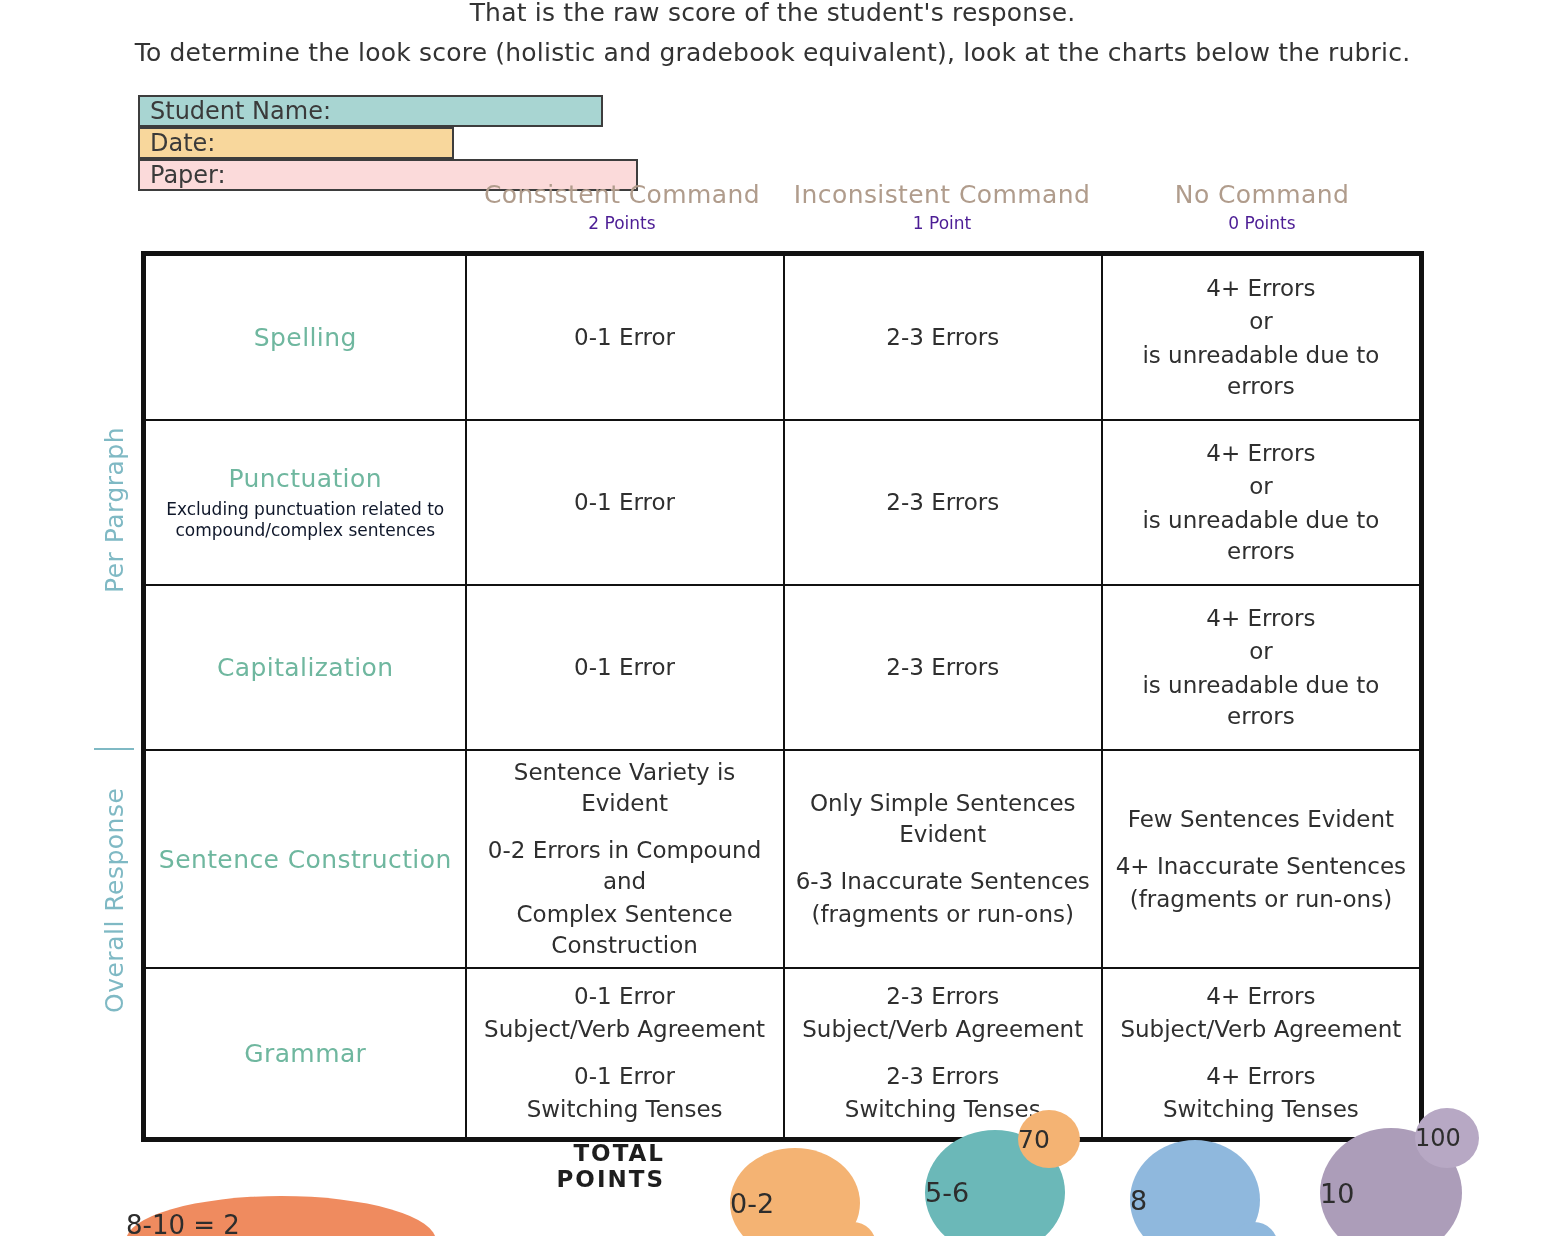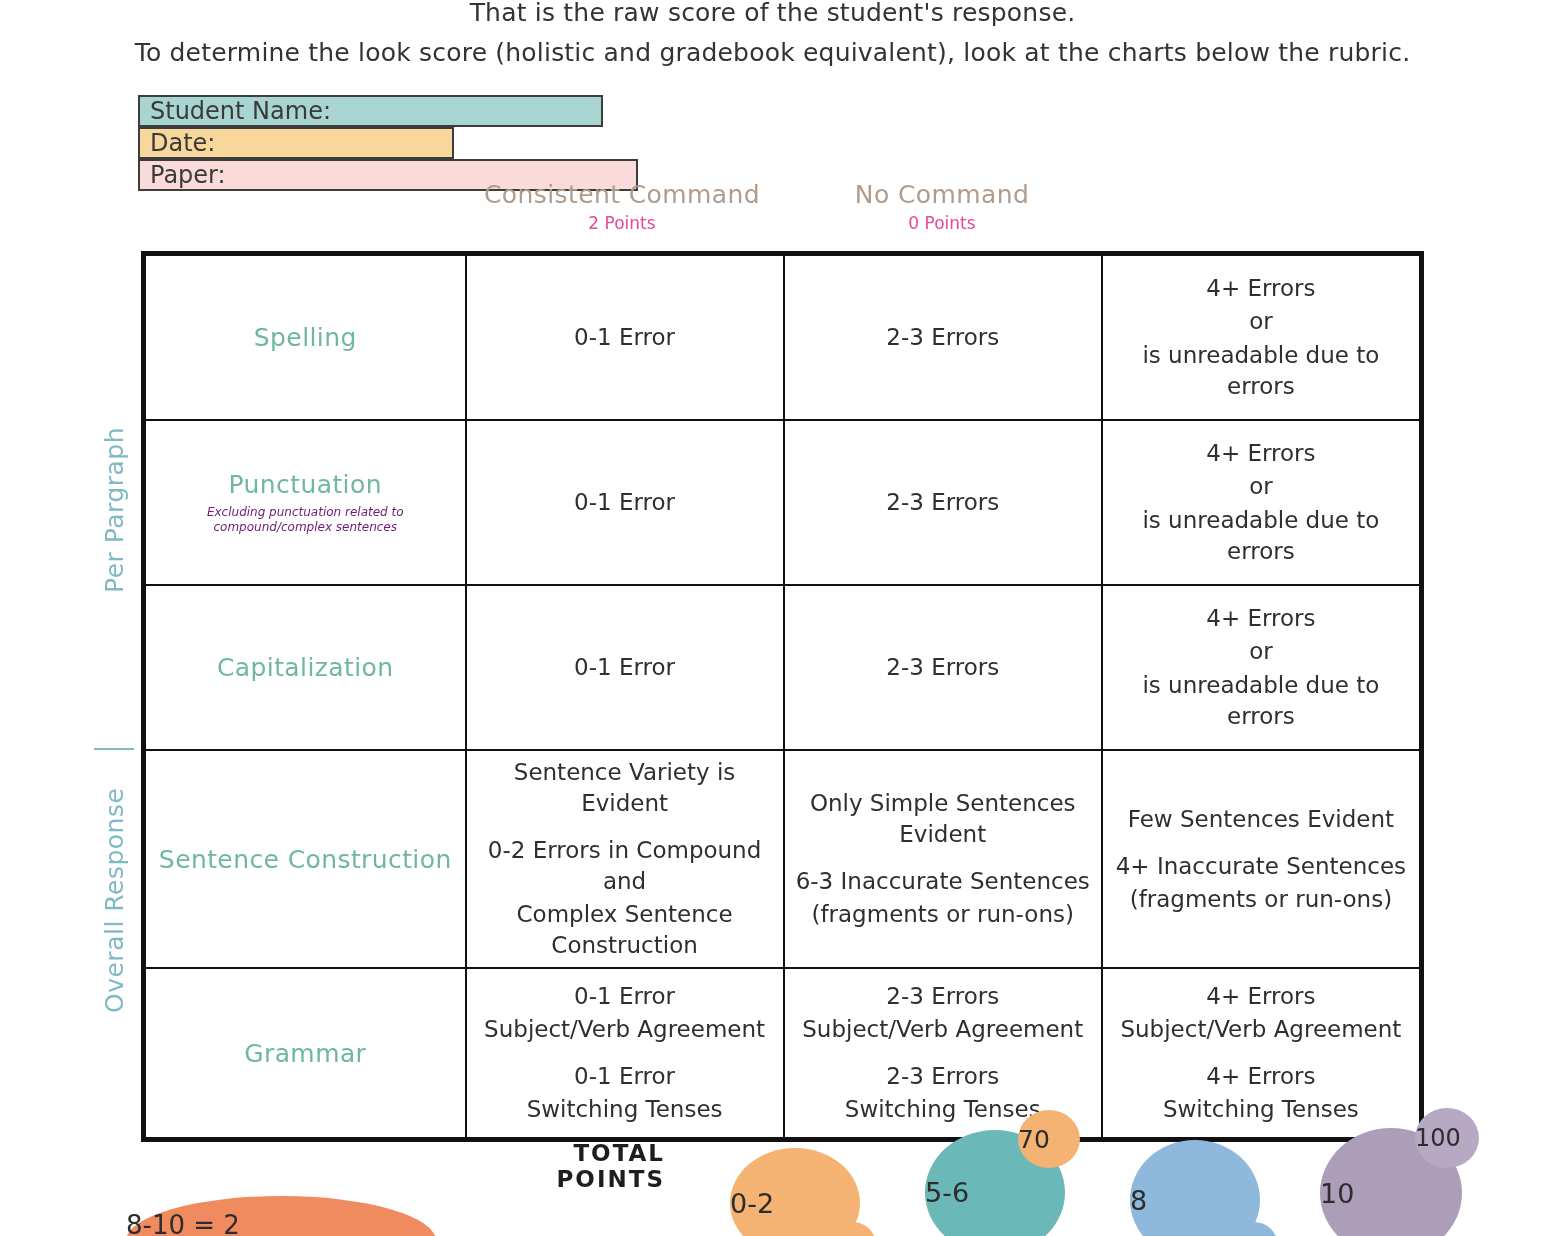--- a/index.html
+++ b/index.html
@@ -66,21 +66,21 @@
     width: 320px;
     text-align: center;
   }
   .col-head .title {
     font-size: 25px;
     color: #b09c8c;
     letter-spacing: 0.4px;
   }
   .col-head .points {
     font-size: 17px;
-    color: #ec4899;
+    color: #4c1d95;
     margin-top: 4px;
   }
 
   
   .rubric {
     position: absolute;
     top: 251px;
     left: 141px;
     width: 1283px;
     border: 3px solid #111;
@@ -100,25 +100,24 @@
   }
   .c-crit { width: 322px; }
   .c-cell { width: 320px; }
 
   .crit-name {
     font-size: 25px;
     color: #6fb79f;
     letter-spacing: 0.4px;
   }
   .crit-sub {
-    font-size: 12px;
-    color: #701a75;
+    font-size: 17px;
+    color: #0f172a;
     margin-top: 6px;
     line-height: 1.25;
-    font-style: italic;
   }
   .cell-text {
     font-size: 23px;
     color: #2f2f2f;
     line-height: 1.35;
   }
   .cell-text .sub {
     display: block;
     margin-top: 2px;
   }
@@ -264,20 +263,24 @@
     <span>Paper:</span>
   </div>
 </div>
 
 <div class="col-heads">
   <div class="col-head">
     <div class="title">Consistent Command</div>
     <div class="points">2 Points</div>
   </div>
   <div class="col-head">
+    <div class="title">Inconsistent Command</div>
+    <div class="points">1 Point</div>
+  </div>
+  <div class="col-head">
     <div class="title">No Command</div>
     <div class="points">0 Points</div>
   </div>
 </div>
 
 <div class="vgroup vgroup-para">Per Pargraph</div>
 <div class="vdivider"></div>
 <div class="vgroup vgroup-over">Overall Response</div>
 
 <div class="rubric">

